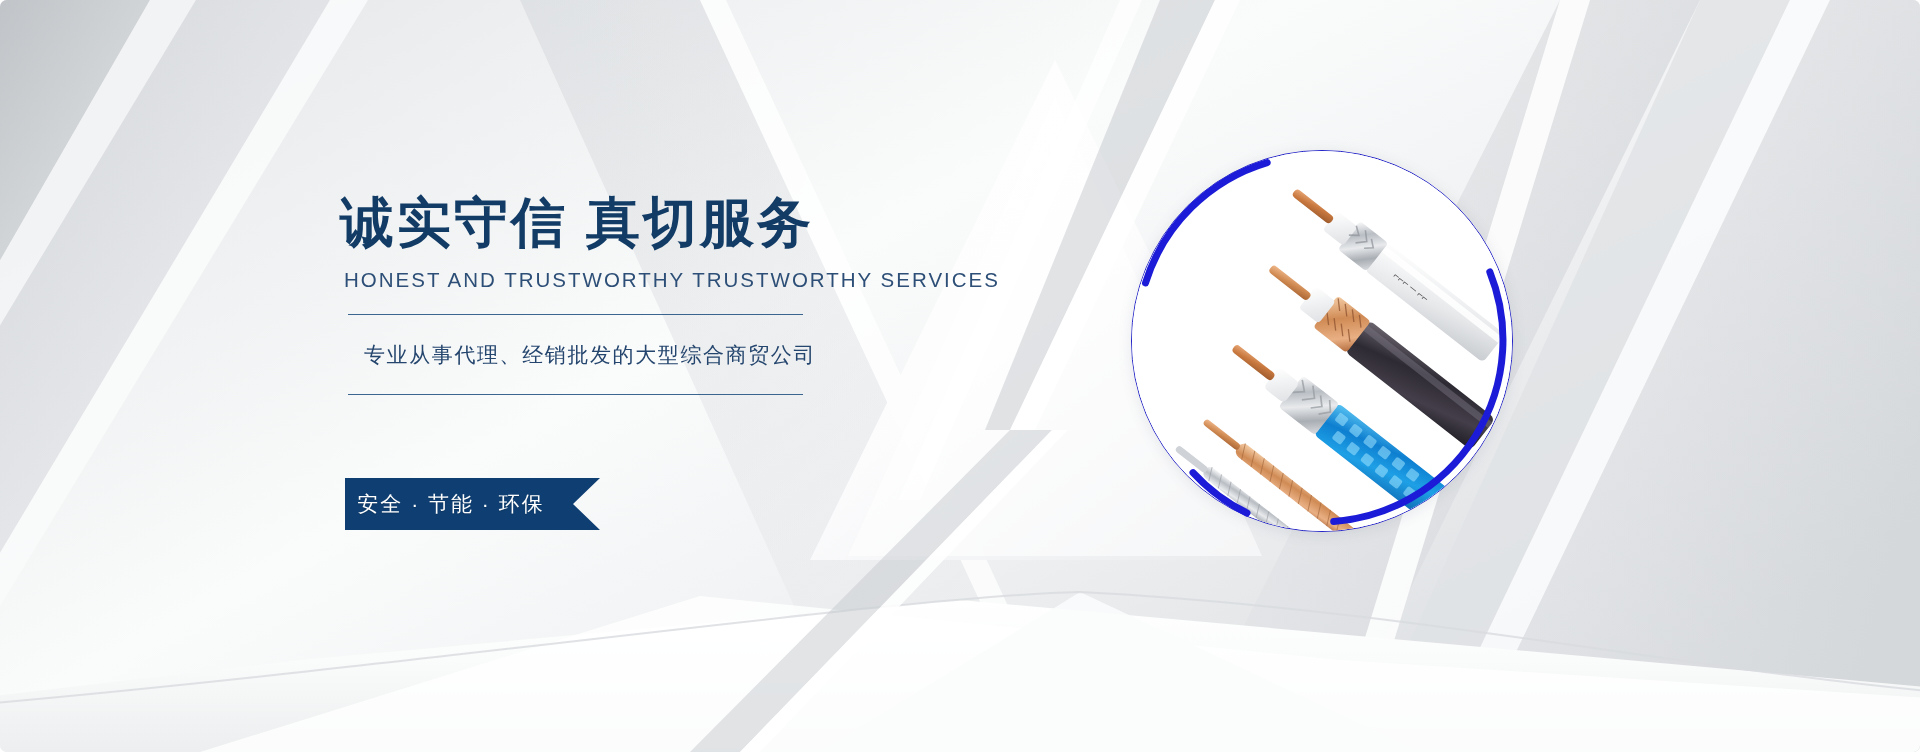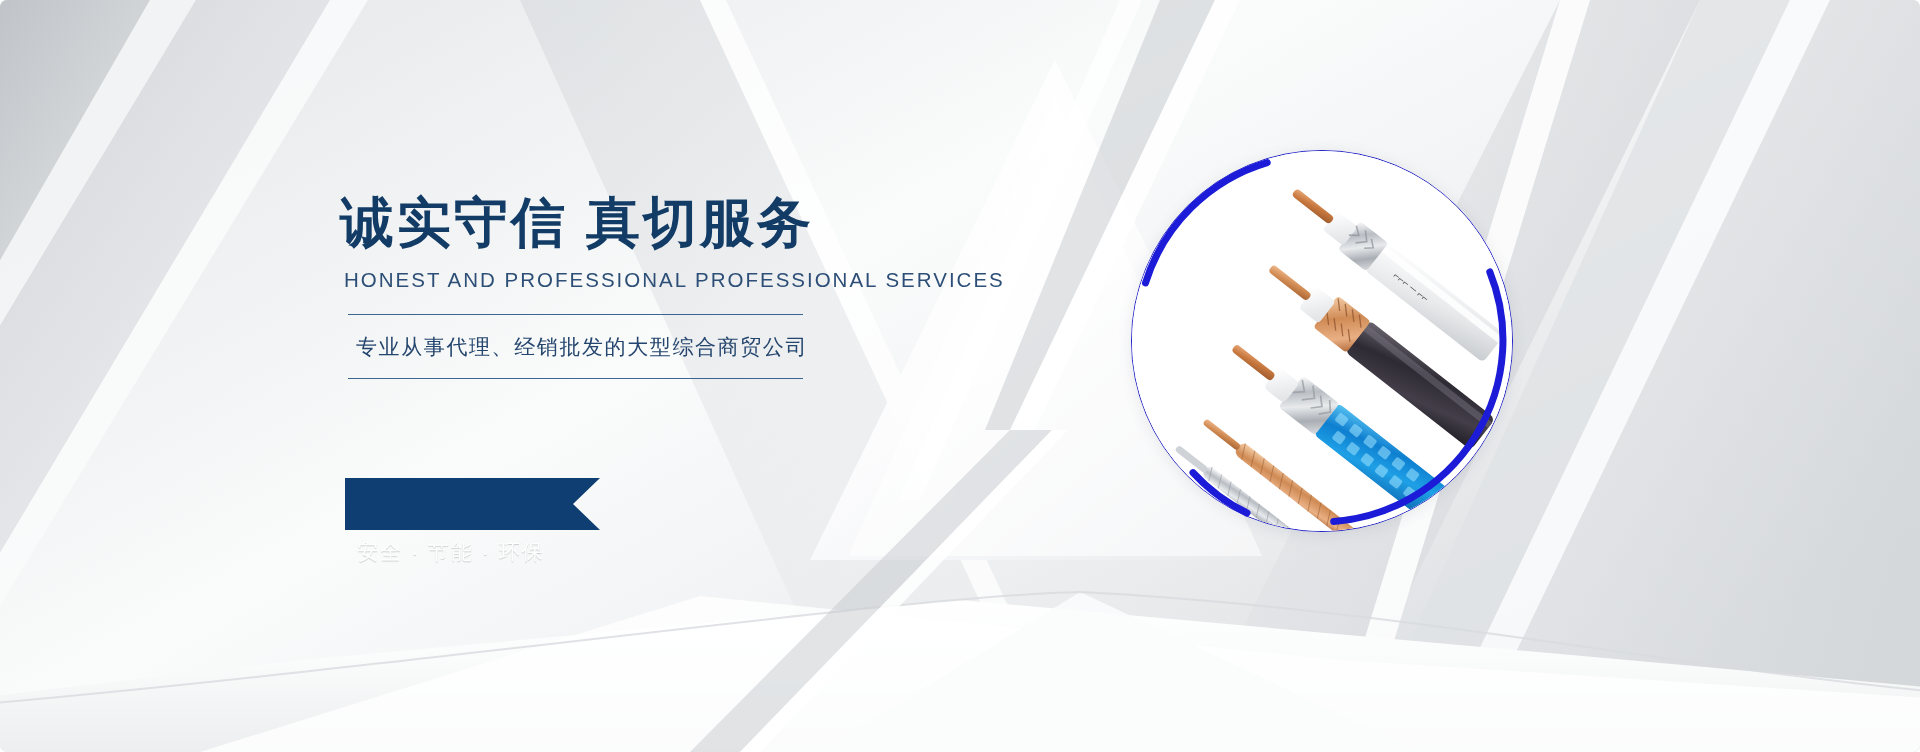--- a/index.html
+++ b/index.html
@@ -31,35 +31,34 @@
     font-size:20.5px;font-weight:400;color:#2d4f77;
     letter-spacing:2.0px;white-space:nowrap;
   }
   .rule{
     height:0;border-top:1.4px solid #1b4b7d;opacity:.85;
     width:455px;margin:22px 0 0 8px;
   }
   .rule.lower{margin-top:0;}
   .tagline{
     font-size:21px;color:#24456d;letter-spacing:1.6px;
-    margin:4px;padding:14px 0 13px 12px;white-space:nowrap;
+    margin:12px;padding:14px 0 13px 12px;white-space:nowrap;
   }
 
   
   .ribbon{
     position:absolute;left:345px;top:478px;
     width:255px;height:52px;
   }
   .ribbon svg{position:absolute;top:0;left:0;}
   .ribbon .label{
     position:absolute;left:0;top:0;width:212px;height:52px;
     display:flex;align-items:center;justify-content:center;
     color:#ffffff;font-size:21px;letter-spacing:2px;
     text-shadow:0 1px 1px rgba(0,0,0,.18);
-    margin-top:48px;
   }
 
   
   .medallion{
     position:absolute;left:1131px;top:150px;
     width:380px;height:380px;
   }
   .photo-circle{
     position:absolute;left:0;top:0;width:380px;height:380px;
     border-radius:50%;overflow:hidden;
@@ -146,21 +145,21 @@
       <polygon points="820,752 1080,592 1420,752" fill="#fbfcfc" opacity="0.9"></polygon>
       <path d="M-40,706 C 400,668 900,596 1080,592 C 1400,608 1700,672 1960,694" fill="none" stroke="#d8dbde" stroke-width="2" opacity="0.8"></path>
 
       <polygon points="690,752 1010,430 1052,430 740,752" fill="#c6c9cd" opacity="0.5"></polygon>
       <polygon points="740,752 1052,430 1068,430 760,752" fill="#ffffff" opacity="0.85"></polygon>
     </svg>
   </div>
 
   <div class="text-block">
     <h1 class="headline">诚实守信 真切服务</h1>
-    <div class="subhead">HONEST AND PROFESSIONAL PROFESSIONAL SERVICES</div>
+    <div class="subhead">HONEST AND TRUSTWORTHY TRUSTWORTHY SERVICES</div>
     <div class="rule"></div>
     <p class="tagline">专业从事代理、经销批发的大型综合商贸公司</p>
     <div class="rule lower"></div>
   </div>
 
   <div class="ribbon">
     <svg width="255" height="52" viewBox="0 0 255 52">
       <polygon points="0,0 255,0 228,26 255,52 0,52" fill="#0f3f72"></polygon>
     </svg>
     <div class="label">安全 · 节能 · 环保</div>

